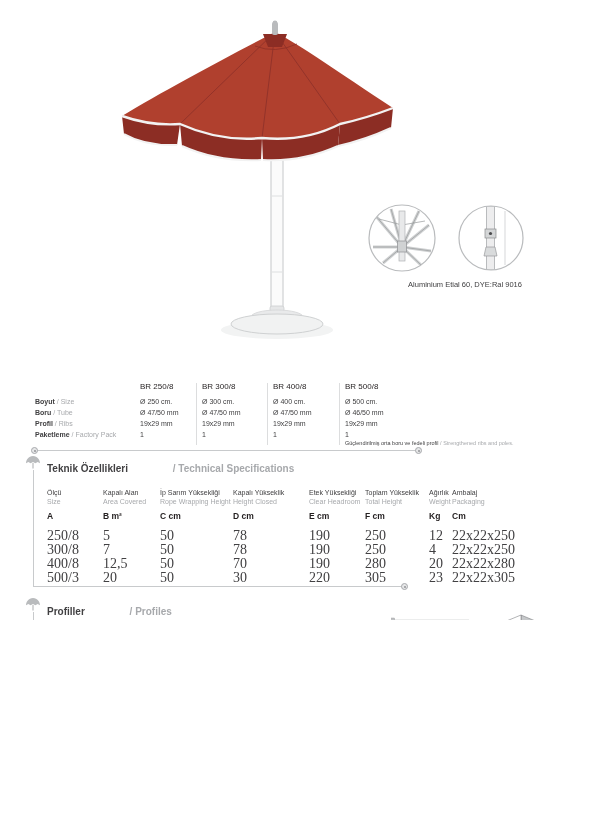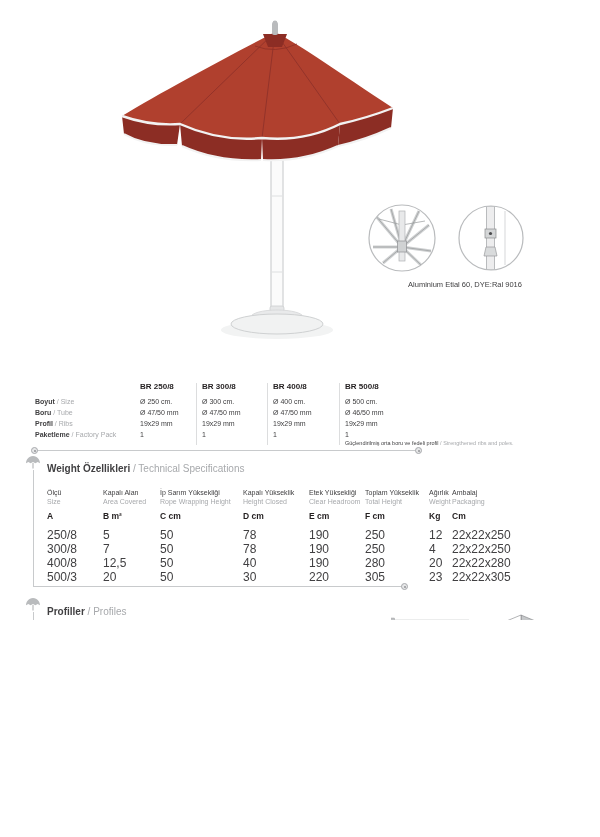--- a/index.html
+++ b/index.html
@@ -1,44 +1,44 @@
 <!DOCTYPE html>
 <html><head>
 <meta charset="utf-8">
 <style>
   html,body{margin:0;padding:0;background:#fff;}
   .page{position:relative;width:600px;height:620px;background:#ffffff;overflow:hidden;
         font-family:"Liberation Sans",sans-serif;color:#414042;}
   .abs{position:absolute;}
   
   .sec-title{font-size:10px;font-weight:bold;color:#414042;white-space:nowrap;}
-  .sec-title .en{color:#a7a9ac;font-weight:normal;}
+  .sec-title .en{color:#a7a9ac;font-weight:bold;margin-left:42px;}
   
   .vline{position:absolute;width:1px;background:#c8cacc;}
   .hline{position:absolute;height:1px;background:#c8cacc;}
   .dot{position:absolute;width:5px;height:5px;border:1px solid #a7a9ac;border-radius:50%;background:#e6e7e8;}
   .dot::after{content:"";position:absolute;left:1.5px;top:1.5px;width:2px;height:2px;border-radius:50%;background:#939598;}
   
   .mcol{position:absolute;top:382px;}
-  .mhead{height:16px;font-size:8px;font-weight:bold;color:#231f20;white-space:nowrap;}
+  .mhead{height:16px;font-size:8px;font-weight:normal;color:#231f20;white-space:nowrap;}
   .mline{height:11px;font-size:7px;color:#414042;white-space:nowrap;}
   .mtr{font-weight:bold;color:#414042;}
   .men{color:#a7a9ac;}
   .vsep{position:absolute;top:383px;height:62px;width:1px;background:#dcddde;}
   .footnote{position:absolute;left:345px;top:440px;width:210px;font-size:5.5px;white-space:nowrap;}
   .fn-tr{color:#414042;}
   .fn-en{color:#a7a9ac;}
   
   .thead{position:absolute;top:488px;white-space:nowrap;}
   .h-tr{font-size:7px;color:#414042;line-height:9px;}
   .h-en{font-size:7px;color:#a7a9ac;line-height:9px;}
   .tunit{position:absolute;top:511px;font-size:8.5px;font-weight:bold;color:#231f20;white-space:nowrap;}
   .trow{position:absolute;width:100%;height:12px;}
-  .tcell{position:absolute;font-size:12px;color:#414042;white-space:nowrap;}
-  .tc0{left:47px}.tc1{left:103px}.tc2{left:160px}.tc3{left:243px}
+  .tcell{position:absolute;font-size:14px;color:#414042;white-space:nowrap;font-family:Liberation Serif, serif;}
+  .tc0{left:47px}.tc1{left:103px}.tc2{left:160px}.tc3{left:233px}
   .tc4{left:309px}.tc5{left:365px}.tc6{left:429px}.tc7{left:452px}
   
   .materials{position:absolute;left:350px;top:280px;width:230px;text-align:center;
              font-size:7.5px;color:#414042;line-height:10px;}
   
   .acc-label{position:absolute;top:765px;width:84px;text-align:center;line-height:7.5px;}
   .acc-name{font-size:6.5px;color:#414042;white-space:nowrap;}
   .acc-spec{font-size:6px;color:#939598;white-space:nowrap;}
   .pageno{position:absolute;left:526px;top:788px;width:36px;text-align:right;
           font-size:9px;font-weight:normal;color:#3a3a3c;}
@@ -179,21 +179,21 @@
     <div class="dot" style="left:415px;top:447px"></div>
   </div>
 
   <div>
     <svg class="abs" style="left:25px;top:455px" width="16" height="14" viewBox="0 0 16 14">
       <path d="M8,1 C3.5,1 1,5 1,8.2 L3.3,7 L5.6,8.2 L8,7 L10.4,8.2 L12.7,7 L15,8.2 C15,5 12.5,1 8,1 Z" fill="#b9bbbd"></path>
       <rect x="7.4" y="8" width="1.2" height="5.5" fill="#b9bbbd"></rect>
     </svg>
     <div class="vline" style="left:33px;top:470px;height:116px"></div>
     <div class="abs sec-title" style="left:47px;top:463px">
-      <span>Weight Özellikleri</span><span class="en"> / Technical Specifications</span>
+      <span>Teknik Özellikleri</span><span class="en"> / Technical Specifications</span>
     </div>
 
     <div class="thead tc0">
         <div class="h-tr">Ölçü</div>
         <div class="h-en">Size</div>
       </div>
     <div class="thead tc1">
         <div class="h-tr">Kapalı Alan</div>
         <div class="h-en">Area Covered</div>
       </div>
@@ -248,21 +248,21 @@
         <span class="tcell tc3">78</span>
         <span class="tcell tc4">190</span>
         <span class="tcell tc5">250</span>
         <span class="tcell tc6">4</span>
         <span class="tcell tc7">22x22x250</span>
     </div>
     <div class="trow" style="top:556px">
       <span class="tcell tc0">400/8</span>
         <span class="tcell tc1">12,5</span>
         <span class="tcell tc2">50</span>
-        <span class="tcell tc3">40</span>
+        <span class="tcell tc3">70</span>
         <span class="tcell tc4">190</span>
         <span class="tcell tc5">280</span>
         <span class="tcell tc6">20</span>
         <span class="tcell tc7">22x22x280</span>
     </div>
     <div class="trow" style="top:570px">
       <span class="tcell tc0">500/3</span>
         <span class="tcell tc1">20</span>
         <span class="tcell tc2">50</span>
         <span class="tcell tc3">30</span>

